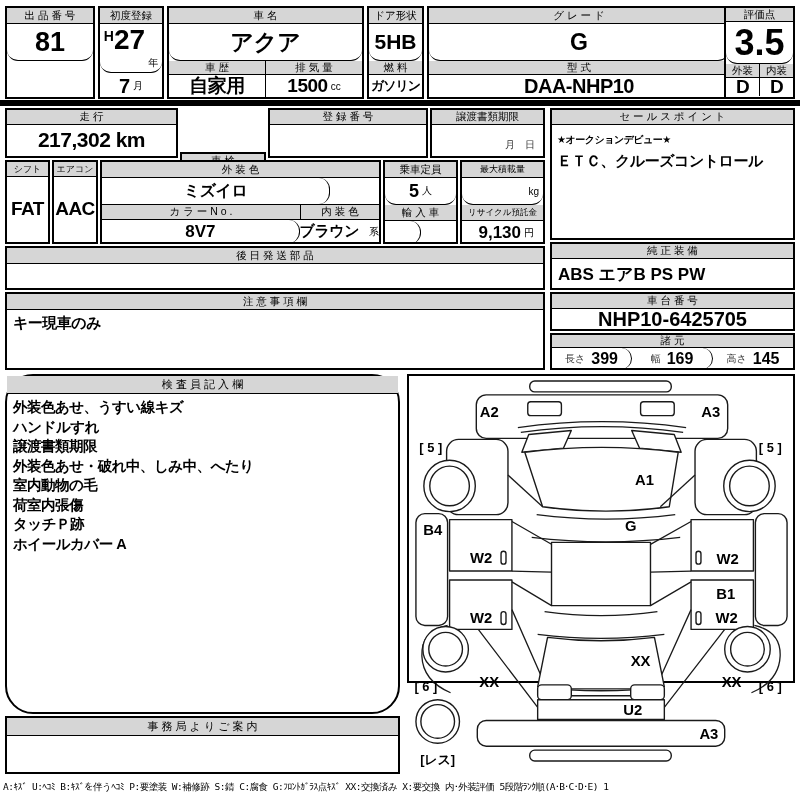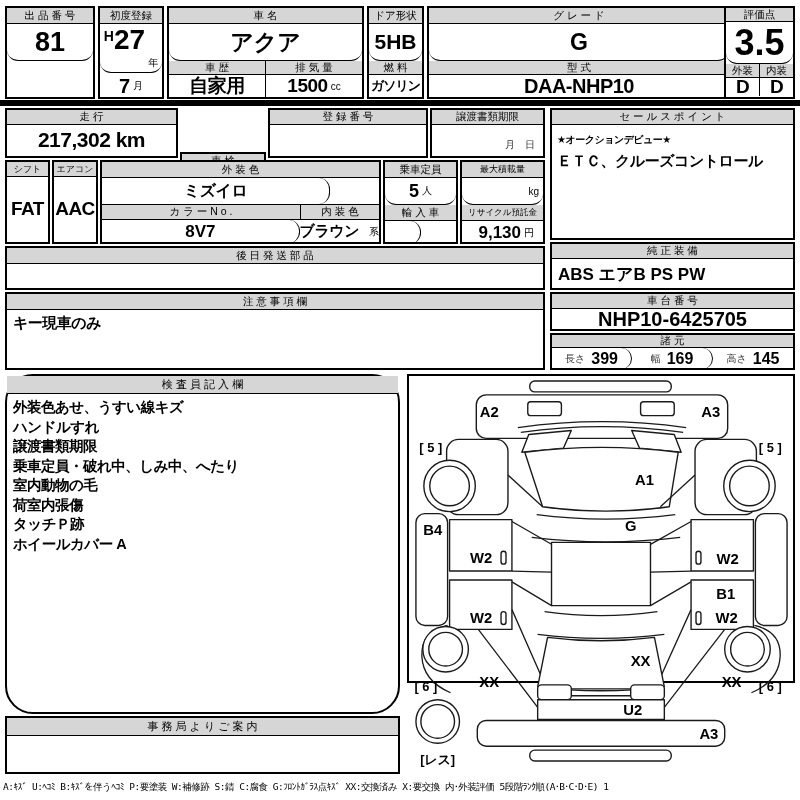--- a/index.html
+++ b/index.html
@@ -218,21 +218,21 @@
       </div>
     </div>
   </div>
 
   <div class="b" style="left:5px;top:374px;width:395px;height:340px;border-radius:28px;">
     <div class="h" style="height:17px;font-size:11px;">検 査 員 記 入 欄</div>
     <div style="padding:4px 6px;font-weight:bold;font-size:14.5px;line-height:19.5px;letter-spacing:-0.5px;">
       <div>外装色あせ、うすい線キズ</div>
       <div>ハンドルすれ</div>
       <div>譲渡書類期限</div>
-      <div>乗車定員・破れ中、しみ中、へたり</div>
+      <div>外装色あせ・破れ中、しみ中、へたり</div>
       <div>室内動物の毛</div>
       <div>荷室内張傷</div>
       <div>タッチＰ跡</div>
       <div>ホイールカバー А</div>
     </div>
   </div>
 
   <div class="b" style="left:5px;top:716px;width:395px;height:58px;">
     <div class="h" style="height:17px;font-size:11px;">事 務 局 よ り ご 案 内</div>
   </div>

